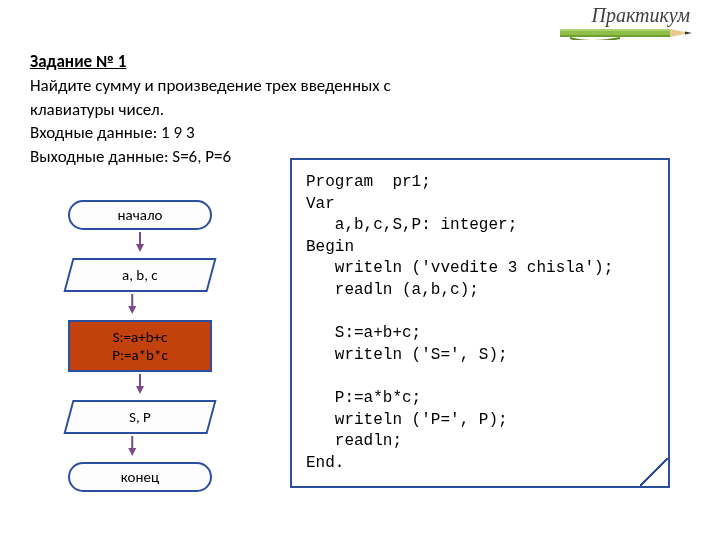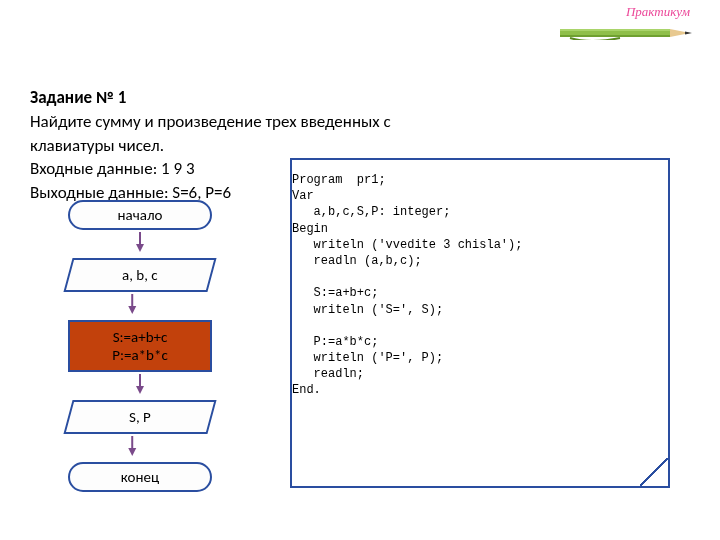--- a/index.html
+++ b/index.html
@@ -15,22 +15,22 @@
   .brand {
     position: absolute;
     top: 6px;
     right: 20px;
     width: 140px;
     height: 40px;
   }
   .brand .word {
     font-family: "Comic Sans MS", cursive;
     font-style: italic;
-    font-size: 13px;
-    color: #ec4899;
+    font-size: 20px;
+    color: #404040;
     position: absolute;
     top: -2px;
     right: 10px;
   }
   .brand .pencil {
     position: absolute;
     top: 20px;
     right: 0;
     width: 140px;
     height: 14px;
@@ -38,21 +38,21 @@
   .task-text {
     position: absolute;
     left: 30px;
     top: 50px;
     font-size: 17px;
     line-height: 1.4;
     color: #000;
   }
   .task-text .title {
     font-weight: 700;
-    margin-top: 36px;
+    text-decoration: underline;
   }
   
   .flow {
     position: absolute;
     left: 40px;
     top: 200px;
     width: 200px;
   }
   .node {
     width: 140px;
@@ -89,23 +89,23 @@
   }
   .codebox {
     position: absolute;
     left: 290px;
     top: 158px;
     width: 380px;
     height: 330px;
     border: 2px solid #2a4ea0;
     background: #fff;
     box-sizing: border-box;
-    padding: 12px 0;
+    padding: 12px 14px;
     font-family: "Courier New", monospace;
-    font-size: 12px;
+    font-size: 16px;
     line-height: 1.35;
     color: #000;
     white-space: pre;
   }
   .codebox::after {
     content: "";
     position: absolute;
     right: 0;
     bottom: 0;
     width: 28px;

